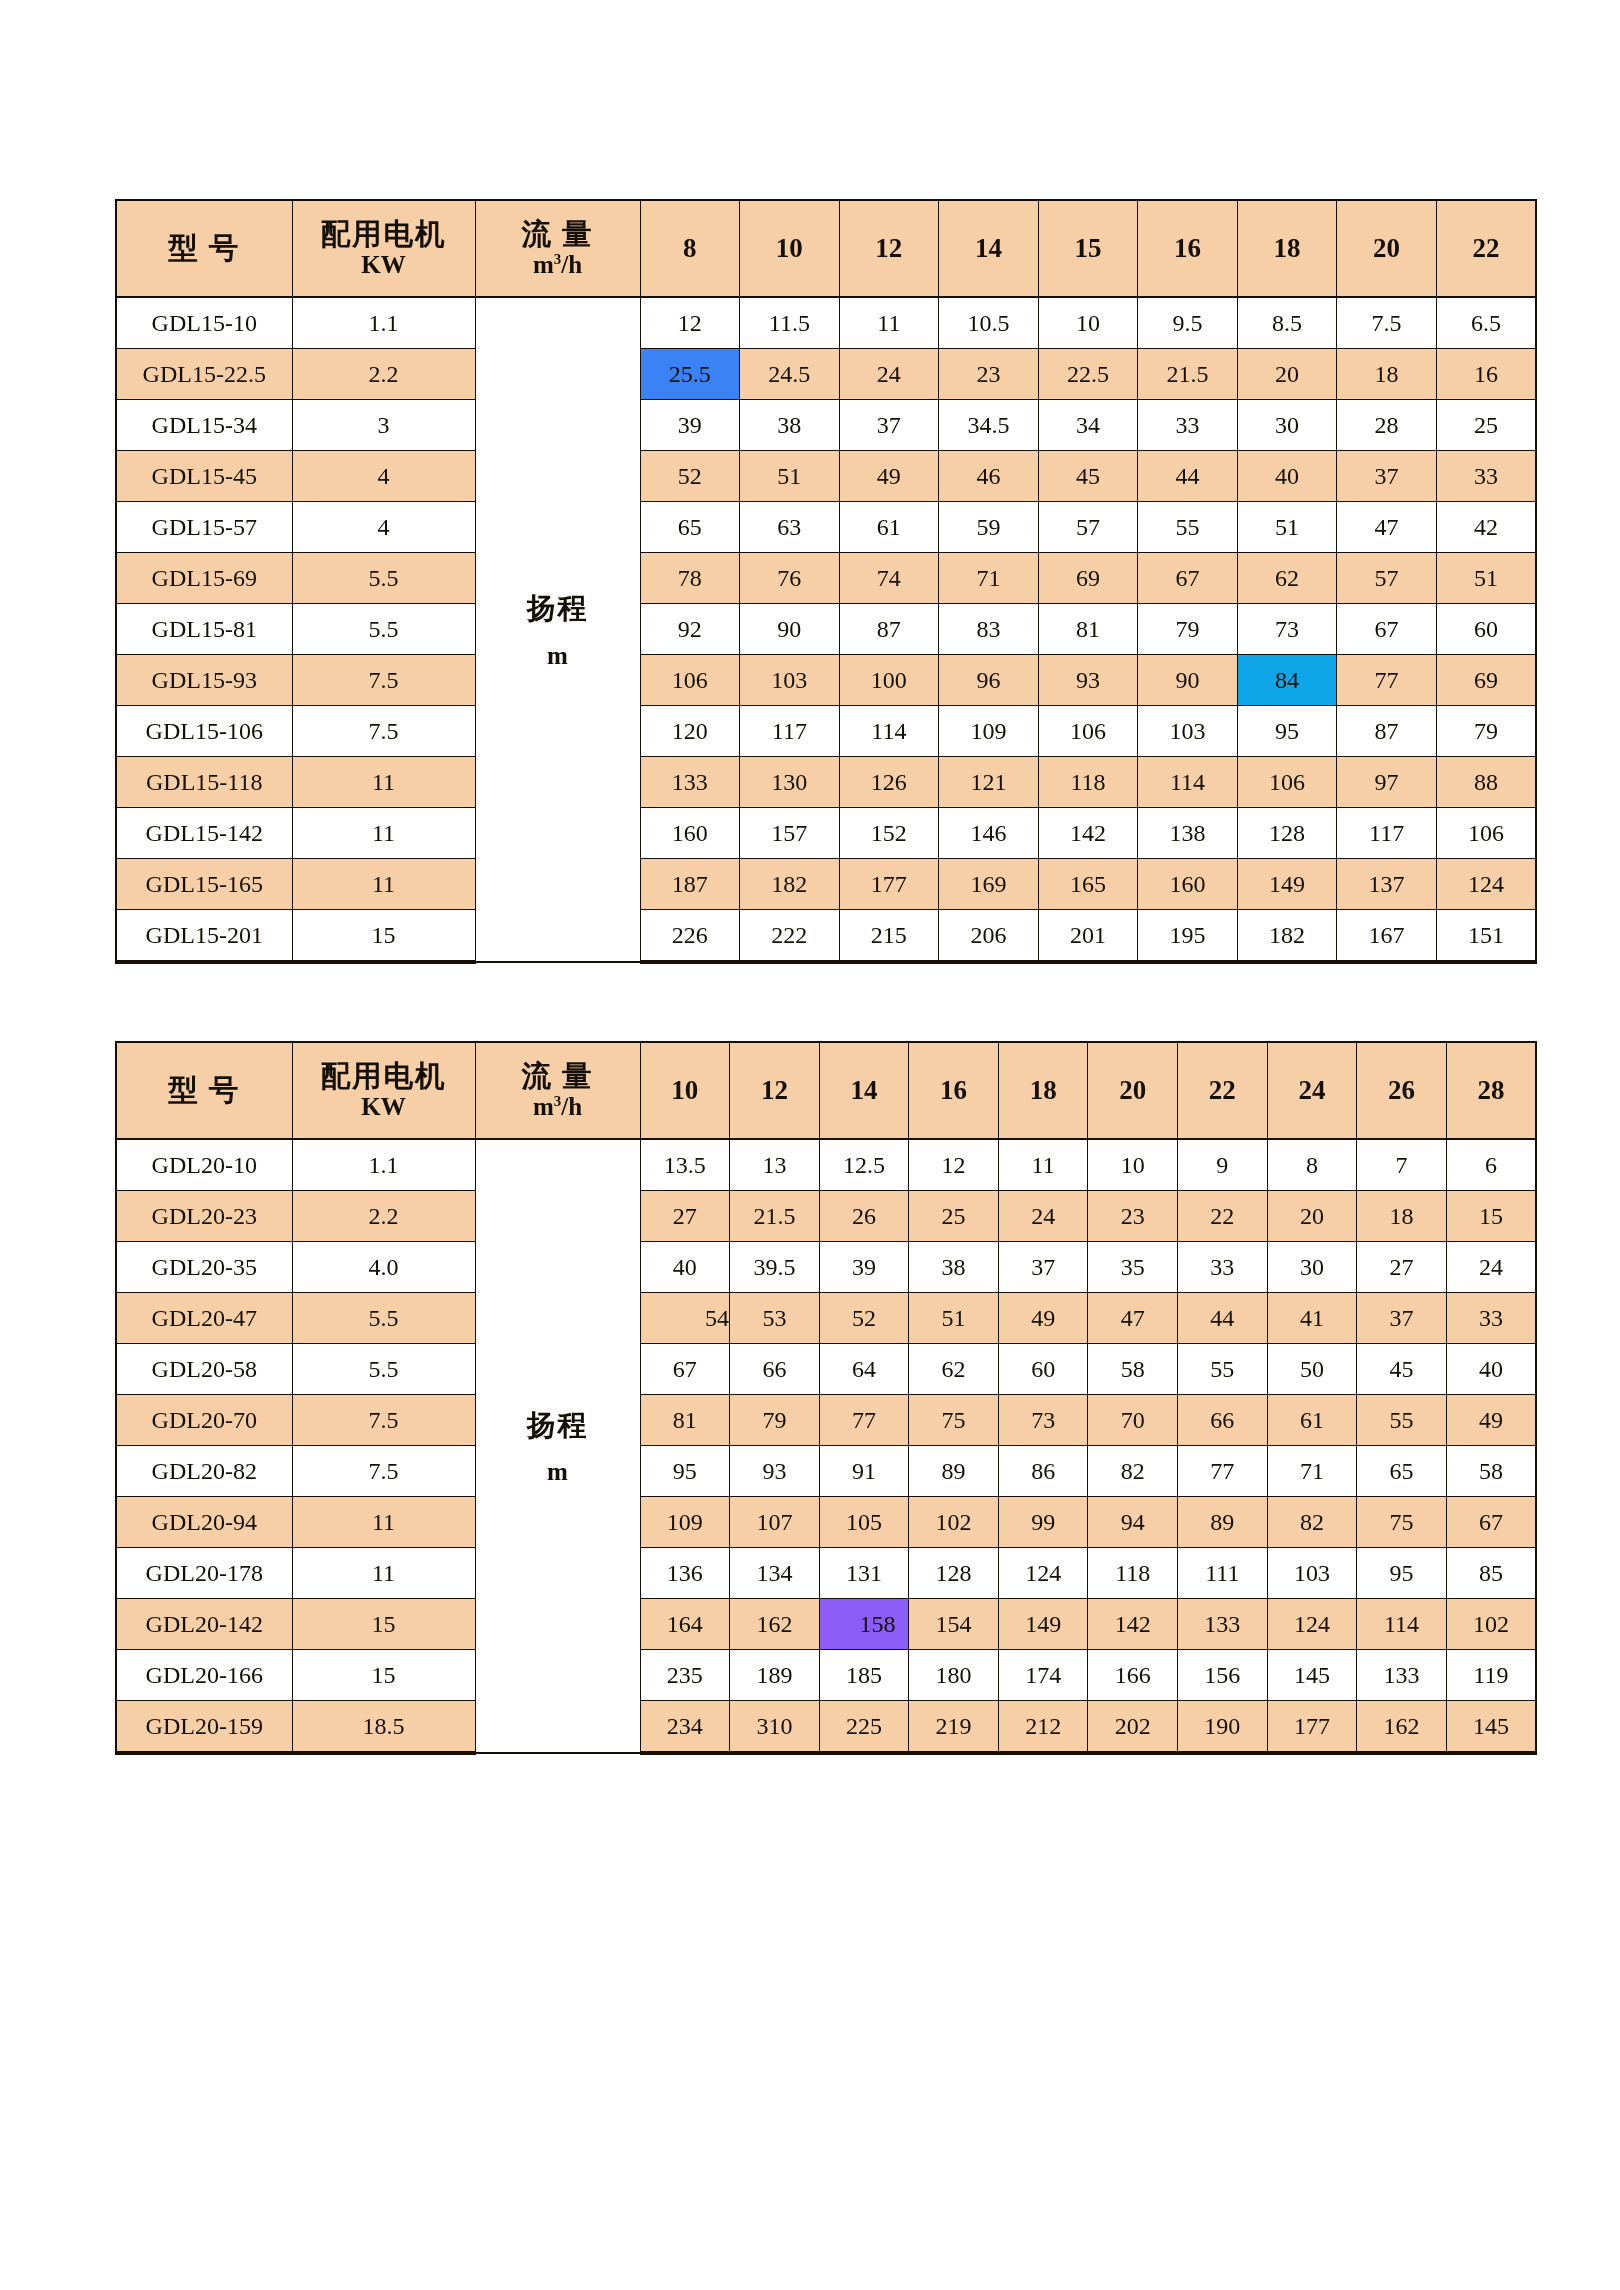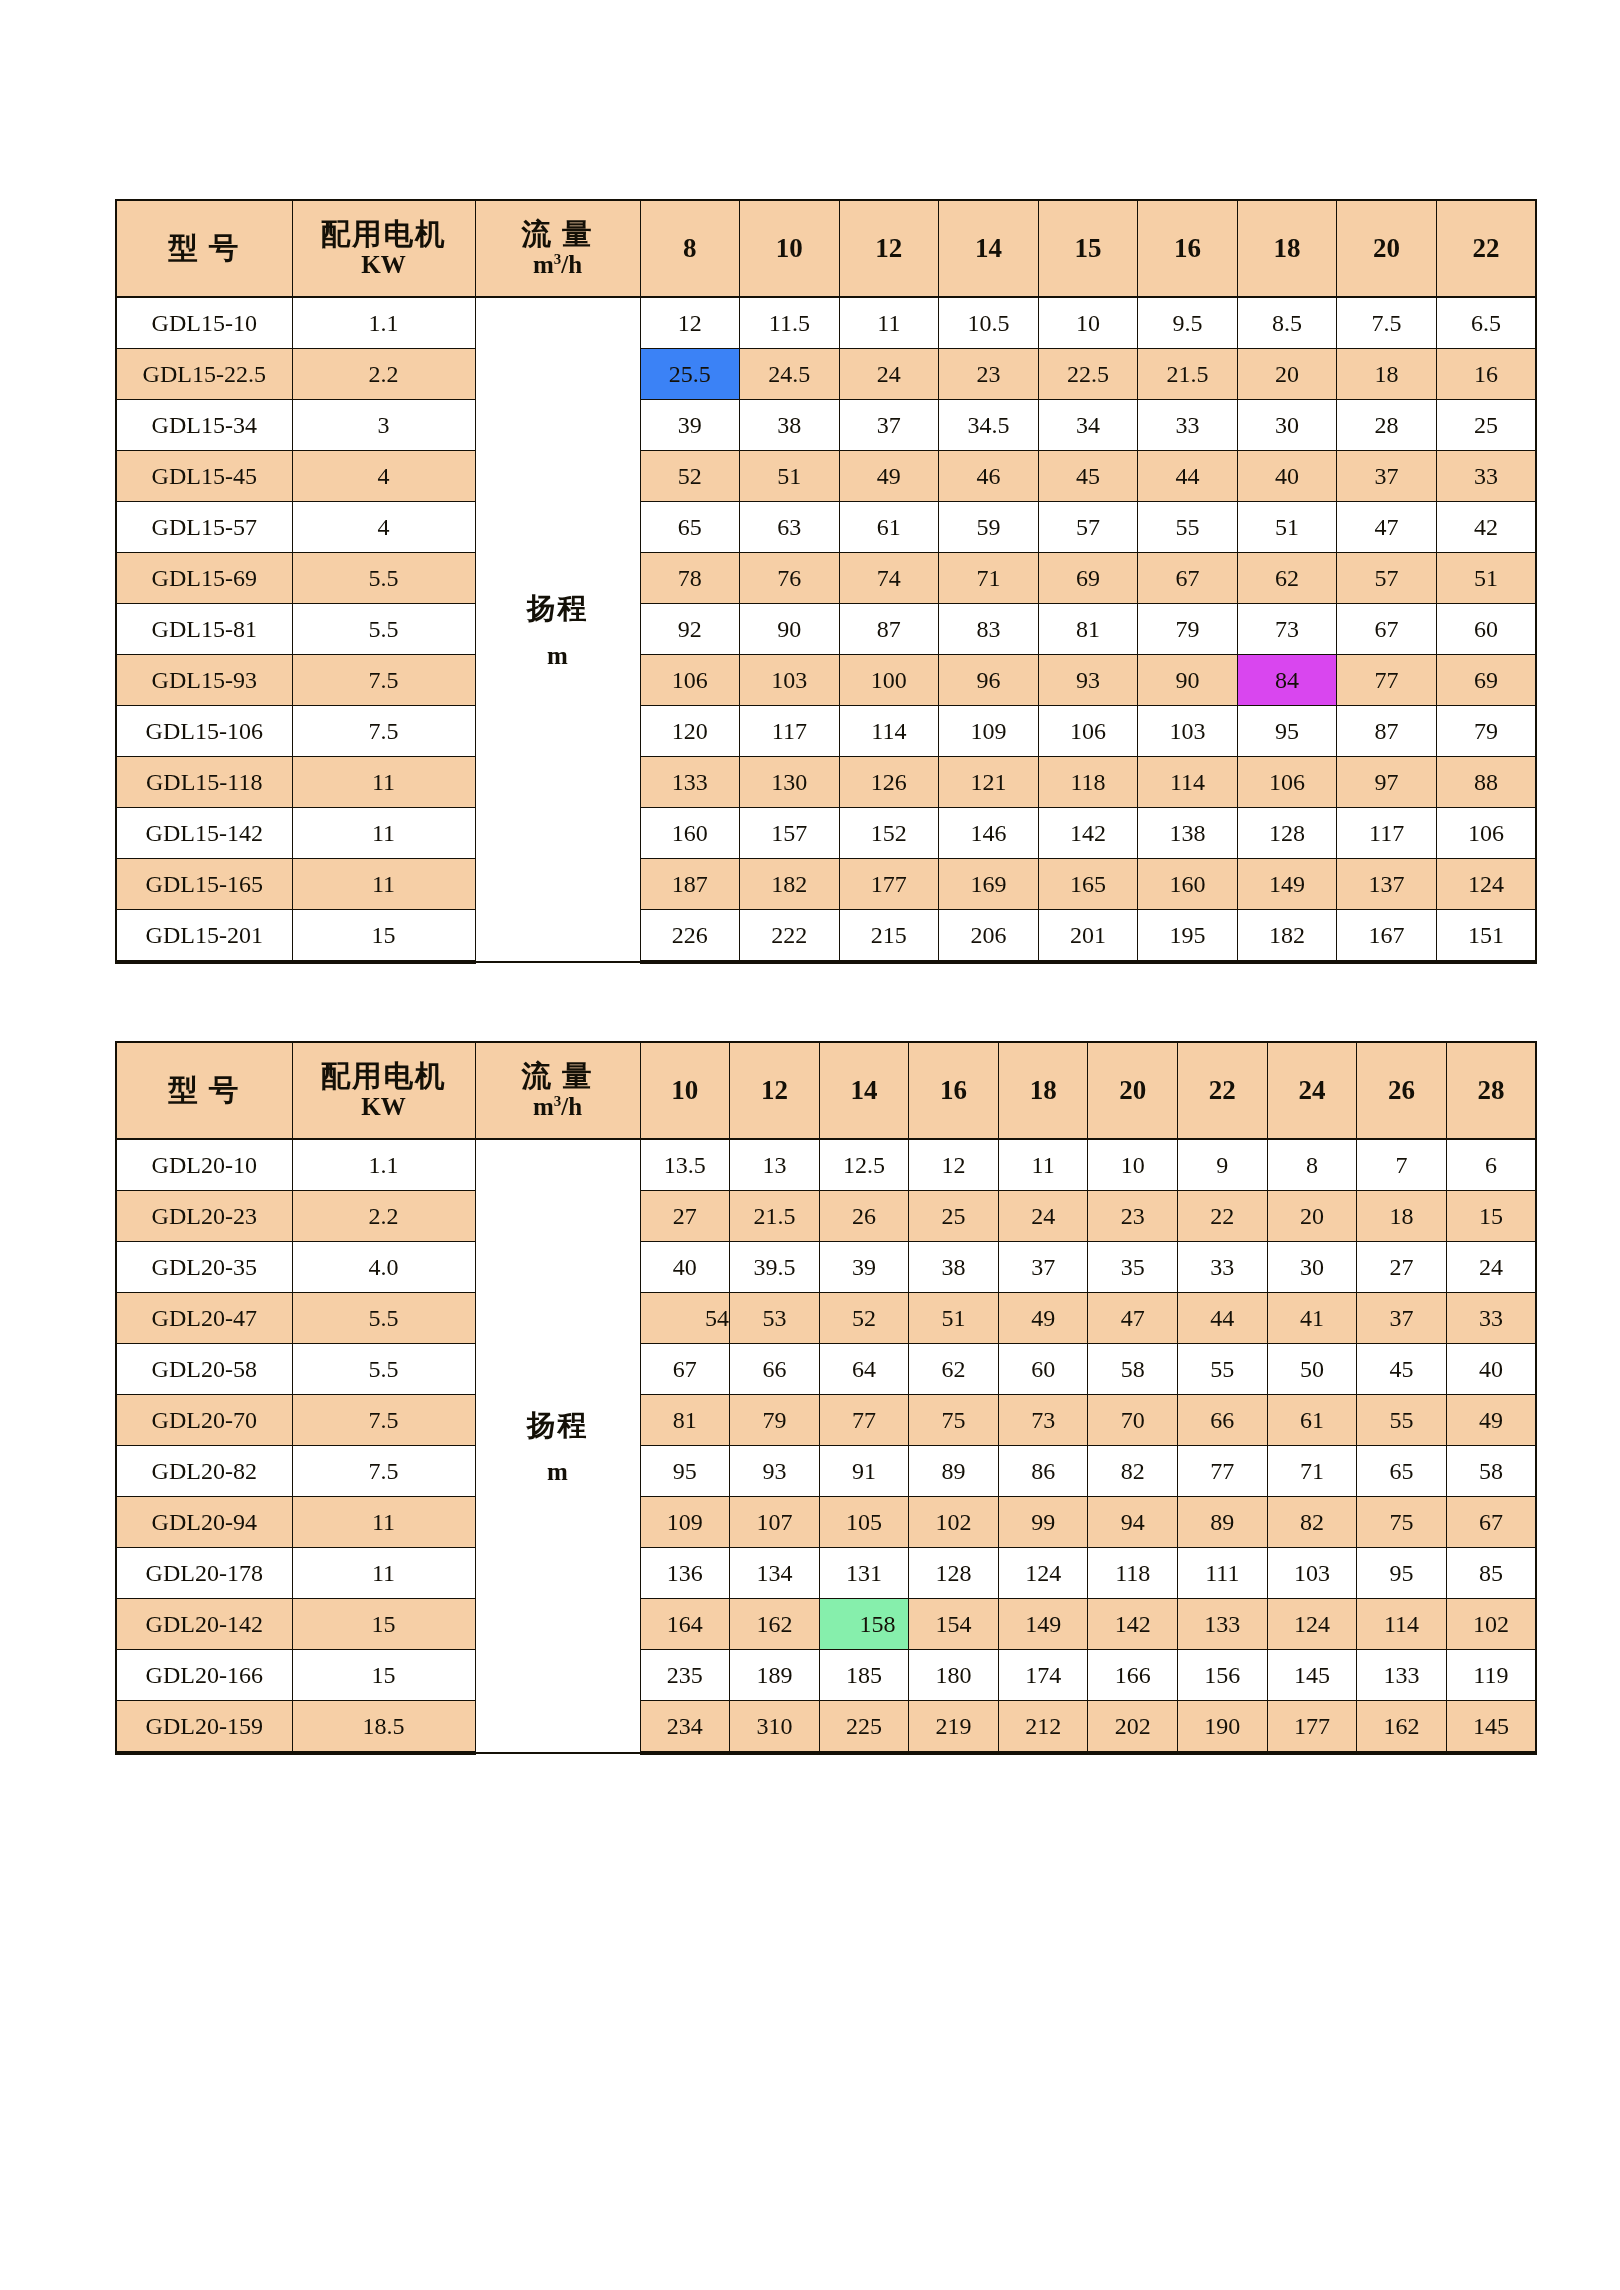--- a/index.html
+++ b/index.html
@@ -171,21 +171,21 @@
           </tr>
           <tr>
             <td class="model-cell" style="background: rgb(246, 207, 166);">GDL15-93</td>
             <td class="kw-cell" style="background: rgb(246, 207, 166);">7.5</td>
             <td style="background: rgb(246, 207, 166);">106</td>
             <td style="background: rgb(246, 207, 166);">103</td>
             <td style="background: rgb(246, 207, 166);">100</td>
             <td style="background: rgb(246, 207, 166);">96</td>
             <td style="background: rgb(246, 207, 166);">93</td>
             <td style="background: rgb(246, 207, 166);">90</td>
-            <td style="background: #d946ef; margin-top: 22px;">84</td>
+            <td style="background: #0ea5e9; margin-top: 22px;">84</td>
             <td style="background: rgb(246, 207, 166);">77</td>
             <td style="background: rgb(246, 207, 166);">69</td>
           </tr>
           <tr>
             <td class="model-cell">GDL15-106</td>
             <td class="kw-cell">7.5</td>
             <td>120</td>
             <td>117</td>
             <td>114</td>
             <td>109</td>
@@ -419,21 +419,21 @@
             <td>111</td>
             <td>103</td>
             <td>95</td>
             <td>85</td>
           </tr>
           <tr>
             <td class="model-cell" style="background: rgb(246, 207, 166); text-align: center;">GDL20-142</td>
             <td class="kw-cell" style="background: rgb(246, 207, 166);">15</td>
             <td style="background: rgb(246, 207, 166);">164</td>
             <td style="background: rgb(246, 207, 166);">162</td>
-            <td style="background: #86efac; padding-left: 27px;">158</td>
+            <td style="background: #8b5cf6; padding-left: 27px;">158</td>
             <td style="background: rgb(246, 207, 166);">154</td>
             <td style="background: rgb(246, 207, 166);">149</td>
             <td style="background: rgb(246, 207, 166);">142</td>
             <td style="background: rgb(246, 207, 166);">133</td>
             <td style="background: rgb(246, 207, 166);">124</td>
             <td style="background: rgb(246, 207, 166);">114</td>
             <td style="background: rgb(246, 207, 166);">102</td>
           </tr>
           <tr>
             <td class="model-cell">GDL20-166</td>

